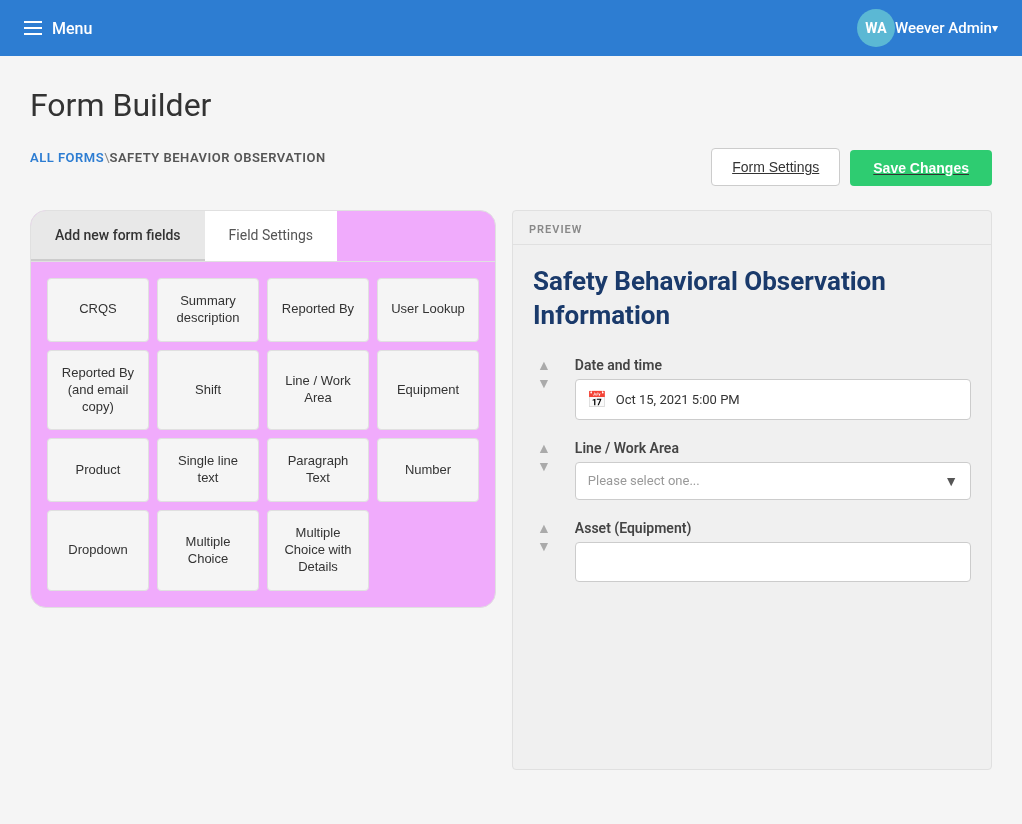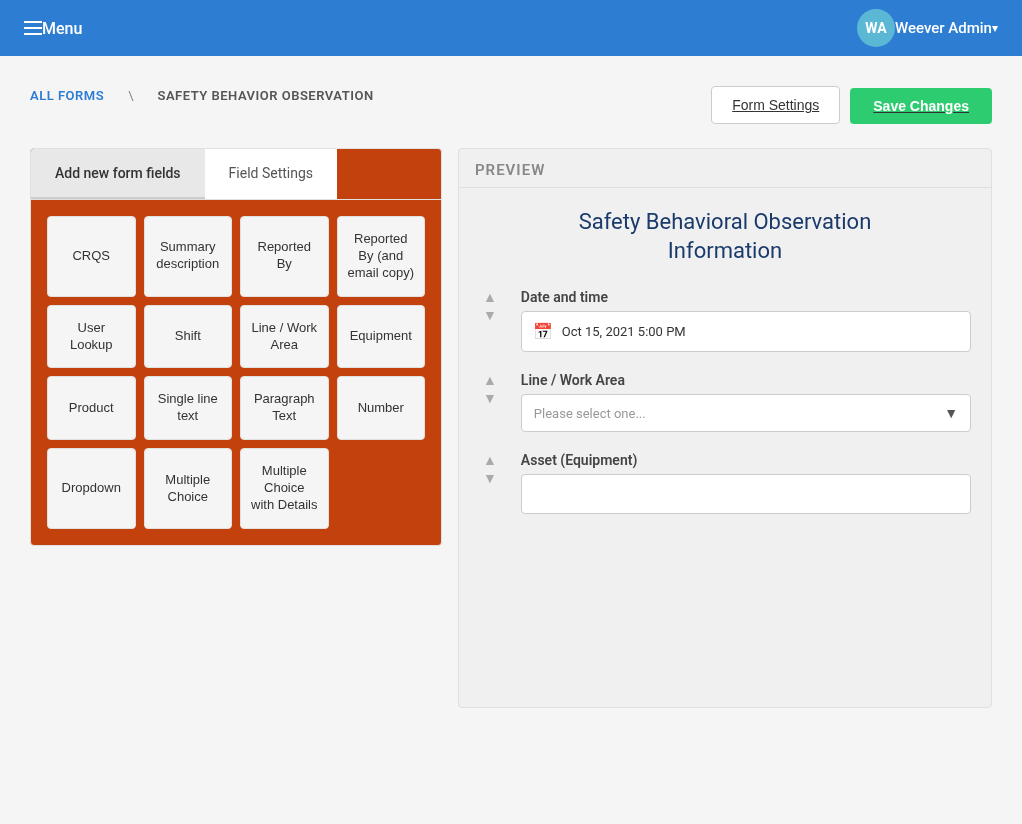--- a/index.html
+++ b/index.html
@@ -10,20 +10,21 @@
       background: #2d7dd2;
       height: 56px;
       display: flex;
       align-items: center;
       justify-content: space-between;
       padding: 0 24px;
     }
     .header-left {
       display: flex;
       align-items: center;
+      gap: 10px;
       color: white;
       font-size: 16px;
       font-weight: 500;
       cursor: pointer;
     }
     .hamburger {
       display: flex;
       flex-direction: column;
       gap: 4px;
     }
@@ -66,21 +67,21 @@
       font-size: 32px;
       font-weight: 400;
       color: #333;
       margin-bottom: 24px;
     }
 
     
     .breadcrumb {
       display: flex;
       align-items: center;
-      gap: 24px;
+      gap: 0;
       margin-bottom: 20px;
     }
     .breadcrumb-link {
       color: #2d7dd2;
       font-size: 13px;
       font-weight: 600;
       text-transform: uppercase;
       cursor: pointer;
       letter-spacing: 0.5px;
     }
@@ -131,24 +132,24 @@
 
     
     .content-layout {
       display: flex;
       gap: 16px;
       align-items: flex-start;
     }
 
     
     .left-panel {
-      background: #c2410c;
+      background: #f0abfc;
       border: 1px solid #e0e0e0;
-      border-radius: 4px;
-      width: 412px;
+      border-radius: 16px;
+      width: 466px;
       flex-shrink: 0;
       padding: 0;
       overflow: hidden;
     }
 
     
     .tabs {
       display: flex;
       border-bottom: 1px solid #e0e0e0;
     }
@@ -188,39 +189,38 @@
 
     
     .right-panel {
       flex: 1;
       background: #f0f0f0;
       border: 1px solid #e0e0e0;
       border-radius: 4px;
       min-height: 560px;
     }
     .preview-label {
-      font-size: 15px;
+      font-size: 11px;
       font-weight: 600;
       color: #888;
       letter-spacing: 1px;
       padding: 12px 16px 8px;
       border-bottom: 1px solid #e0e0e0;
     }
     .preview-content {
       padding: 20px 20px 20px 20px;
     }
 
     
     .preview-form-title {
-      font-size: 22px;
-      font-weight: 400;
+      font-size: 26px;
+      font-weight: 700;
       color: #1a3a6b;
       margin-bottom: 24px;
       line-height: 1.3;
-      text-align: center;
     }
 
     
     .preview-field-row {
       display: flex;
       align-items: flex-start;
       margin-bottom: 20px;
       gap: 0;
     }
     .preview-arrows {
@@ -305,20 +305,21 @@
     <span>Menu</span>
   </div>
   <div class="header-right">
     <div class="avatar">WA</div>
     <span class="user-name">Weever Admin</span>
     <span class="dropdown-arrow">▾</span>
   </div>
 </header>
 
 <div class="main-content">
+  <h1 class="page-title">Form Builder</h1>
 
   <div class="breadcrumb-row">
     <div class="breadcrumb">
       <span class="breadcrumb-link">ALL FORMS</span>
       <span class="breadcrumb-sep">\</span>
       <span class="breadcrumb-current">SAFETY BEHAVIOR OBSERVATION</span>
     </div>
     <div class="header-buttons">
       <button class="btn-form-settings">Form Settings</button>
       <button class="btn-save-changes">Save Changes</button>
@@ -329,22 +330,22 @@
 
     <div class="left-panel">
       <div class="tabs">
         <div class="tab active">Add new form fields</div>
         <div class="tab">Field Settings</div>
       </div>
       <div class="field-grid">
         <button class="field-btn">CRQS</button>
         <button class="field-btn">Summary description</button>
         <button class="field-btn">Reported By</button>
+        <button class="field-btn">User Lookup</button>
         <button class="field-btn">Reported By (and email copy)</button>
-        <button class="field-btn">User Lookup</button>
         <button class="field-btn">Shift</button>
         <button class="field-btn">Line / Work Area</button>
         <button class="field-btn">Equipment</button>
         <button class="field-btn">Product</button>
         <button class="field-btn">Single line text</button>
         <button class="field-btn">Paragraph Text</button>
         <button class="field-btn">Number</button>
         <button class="field-btn">Dropdown</button>
         <button class="field-btn">Multiple Choice</button>
         <button class="field-btn">Multiple Choice with Details</button>

